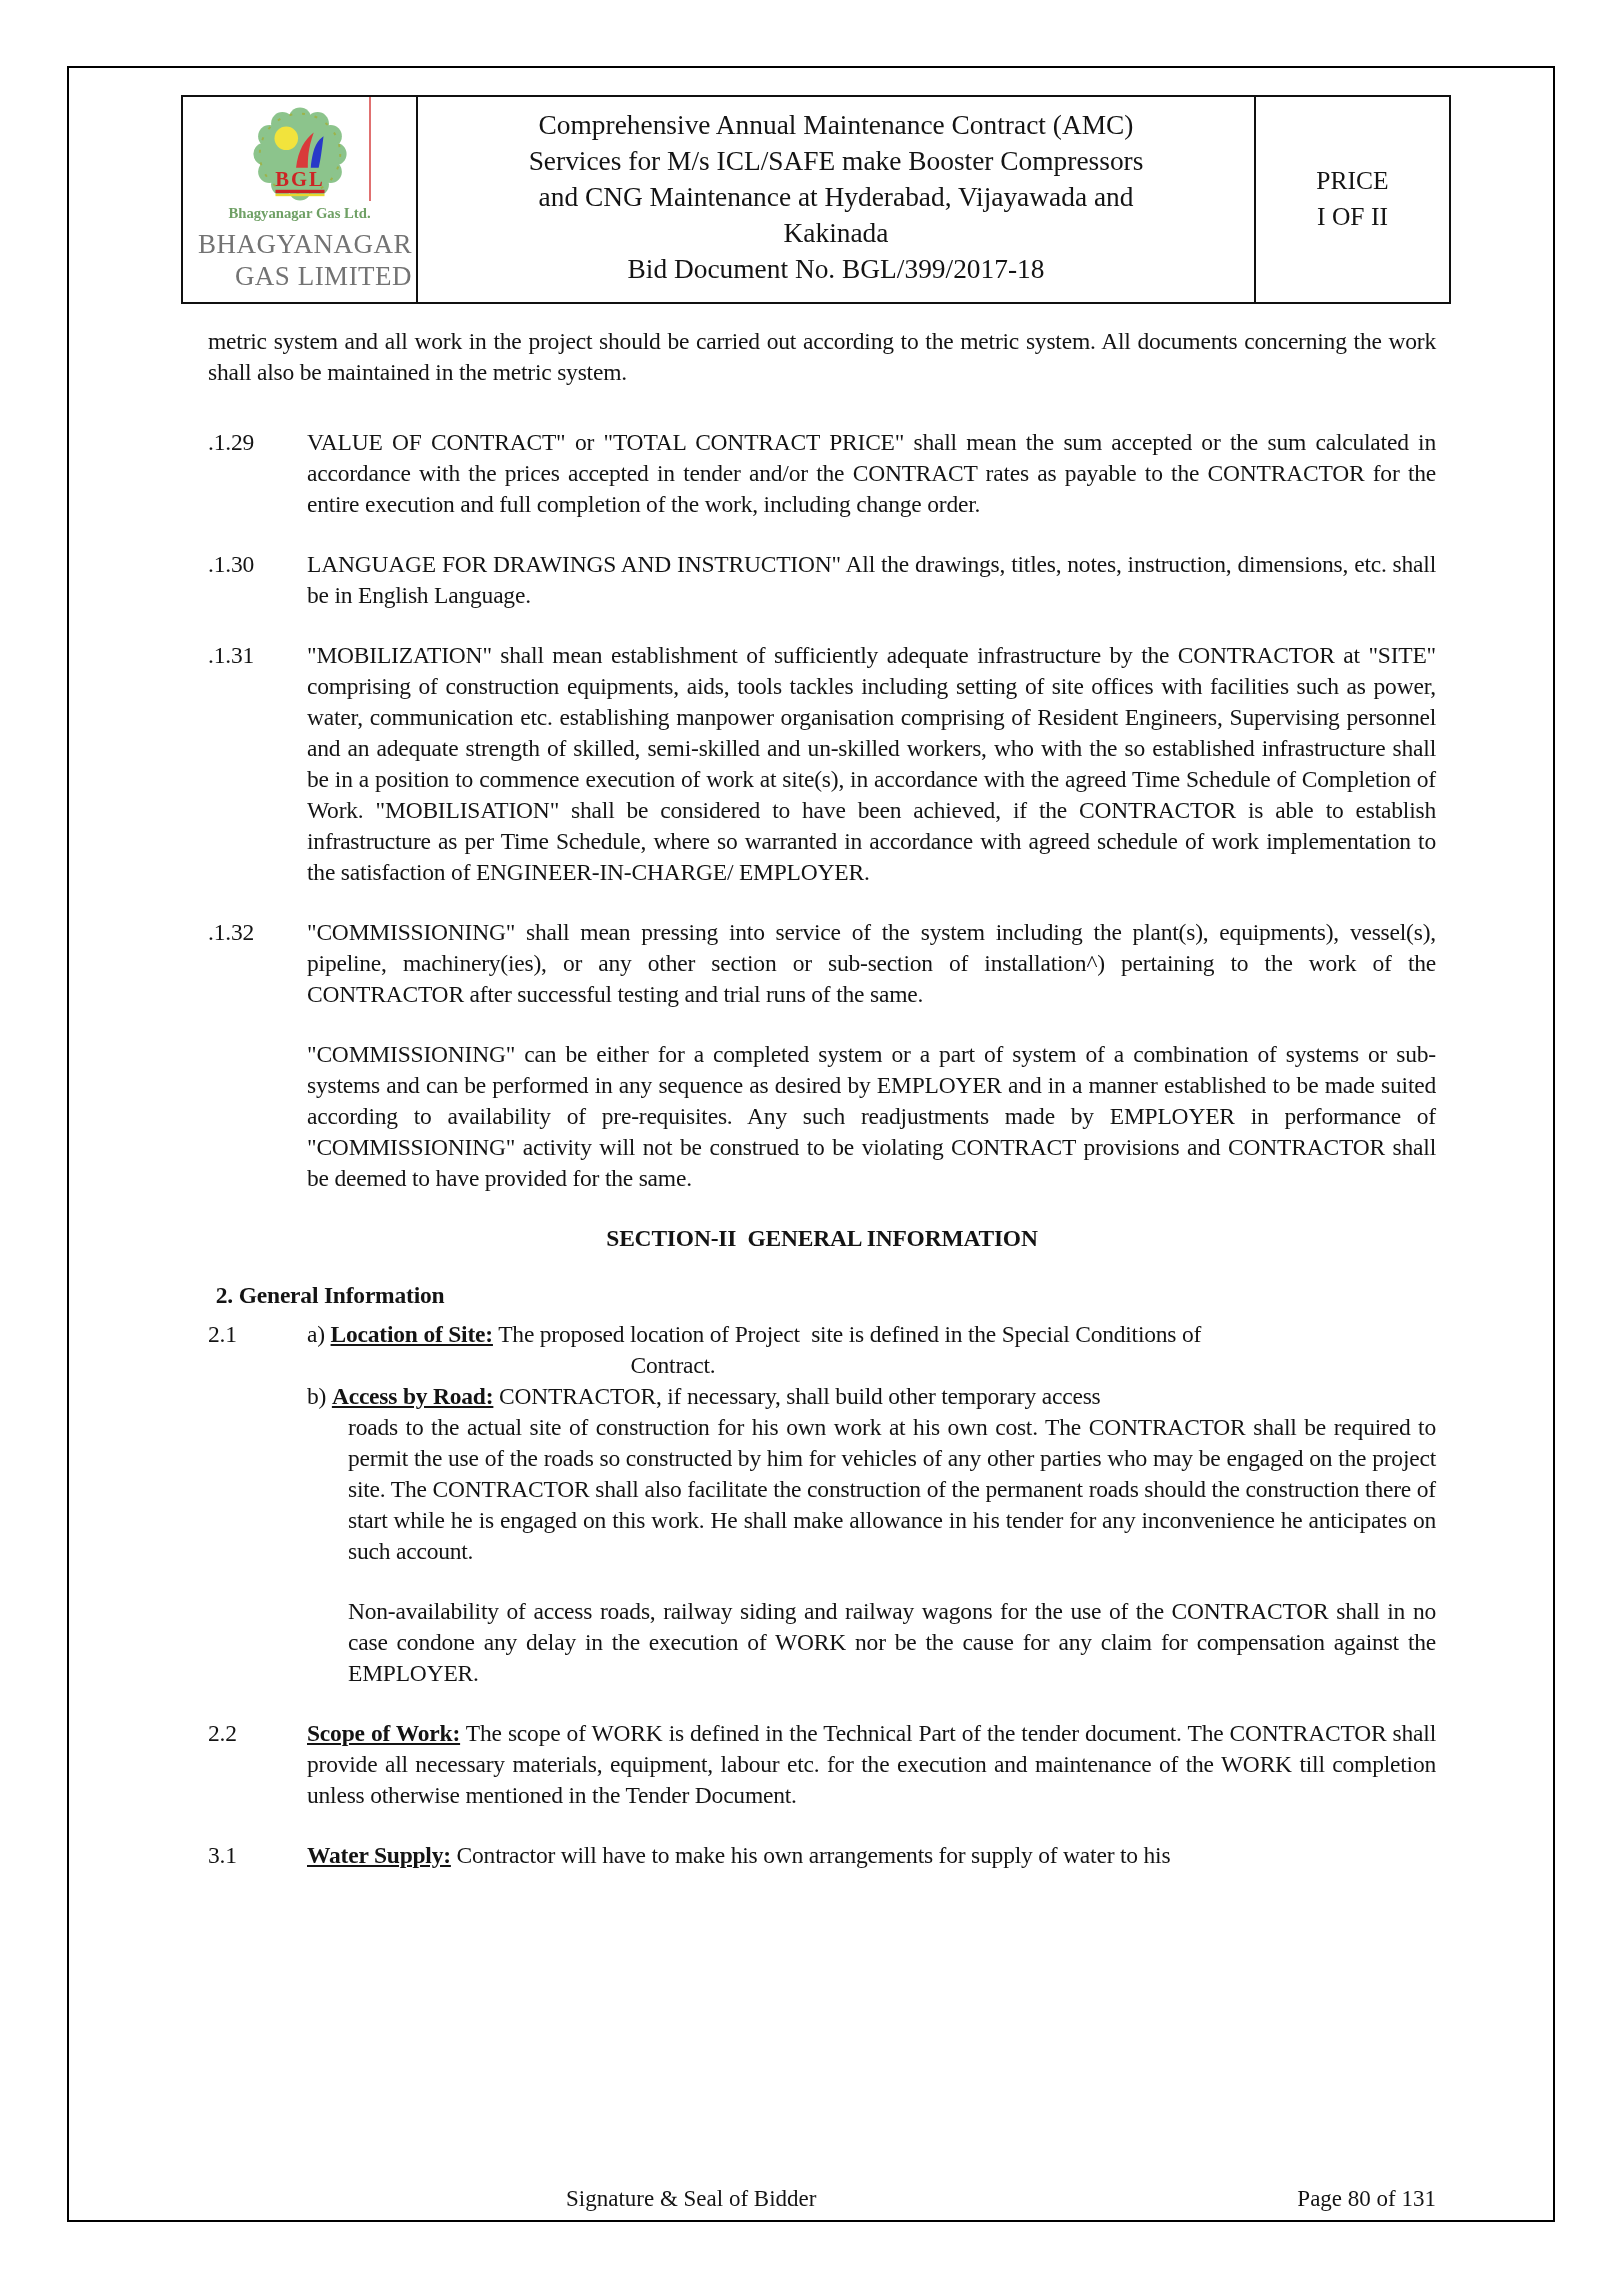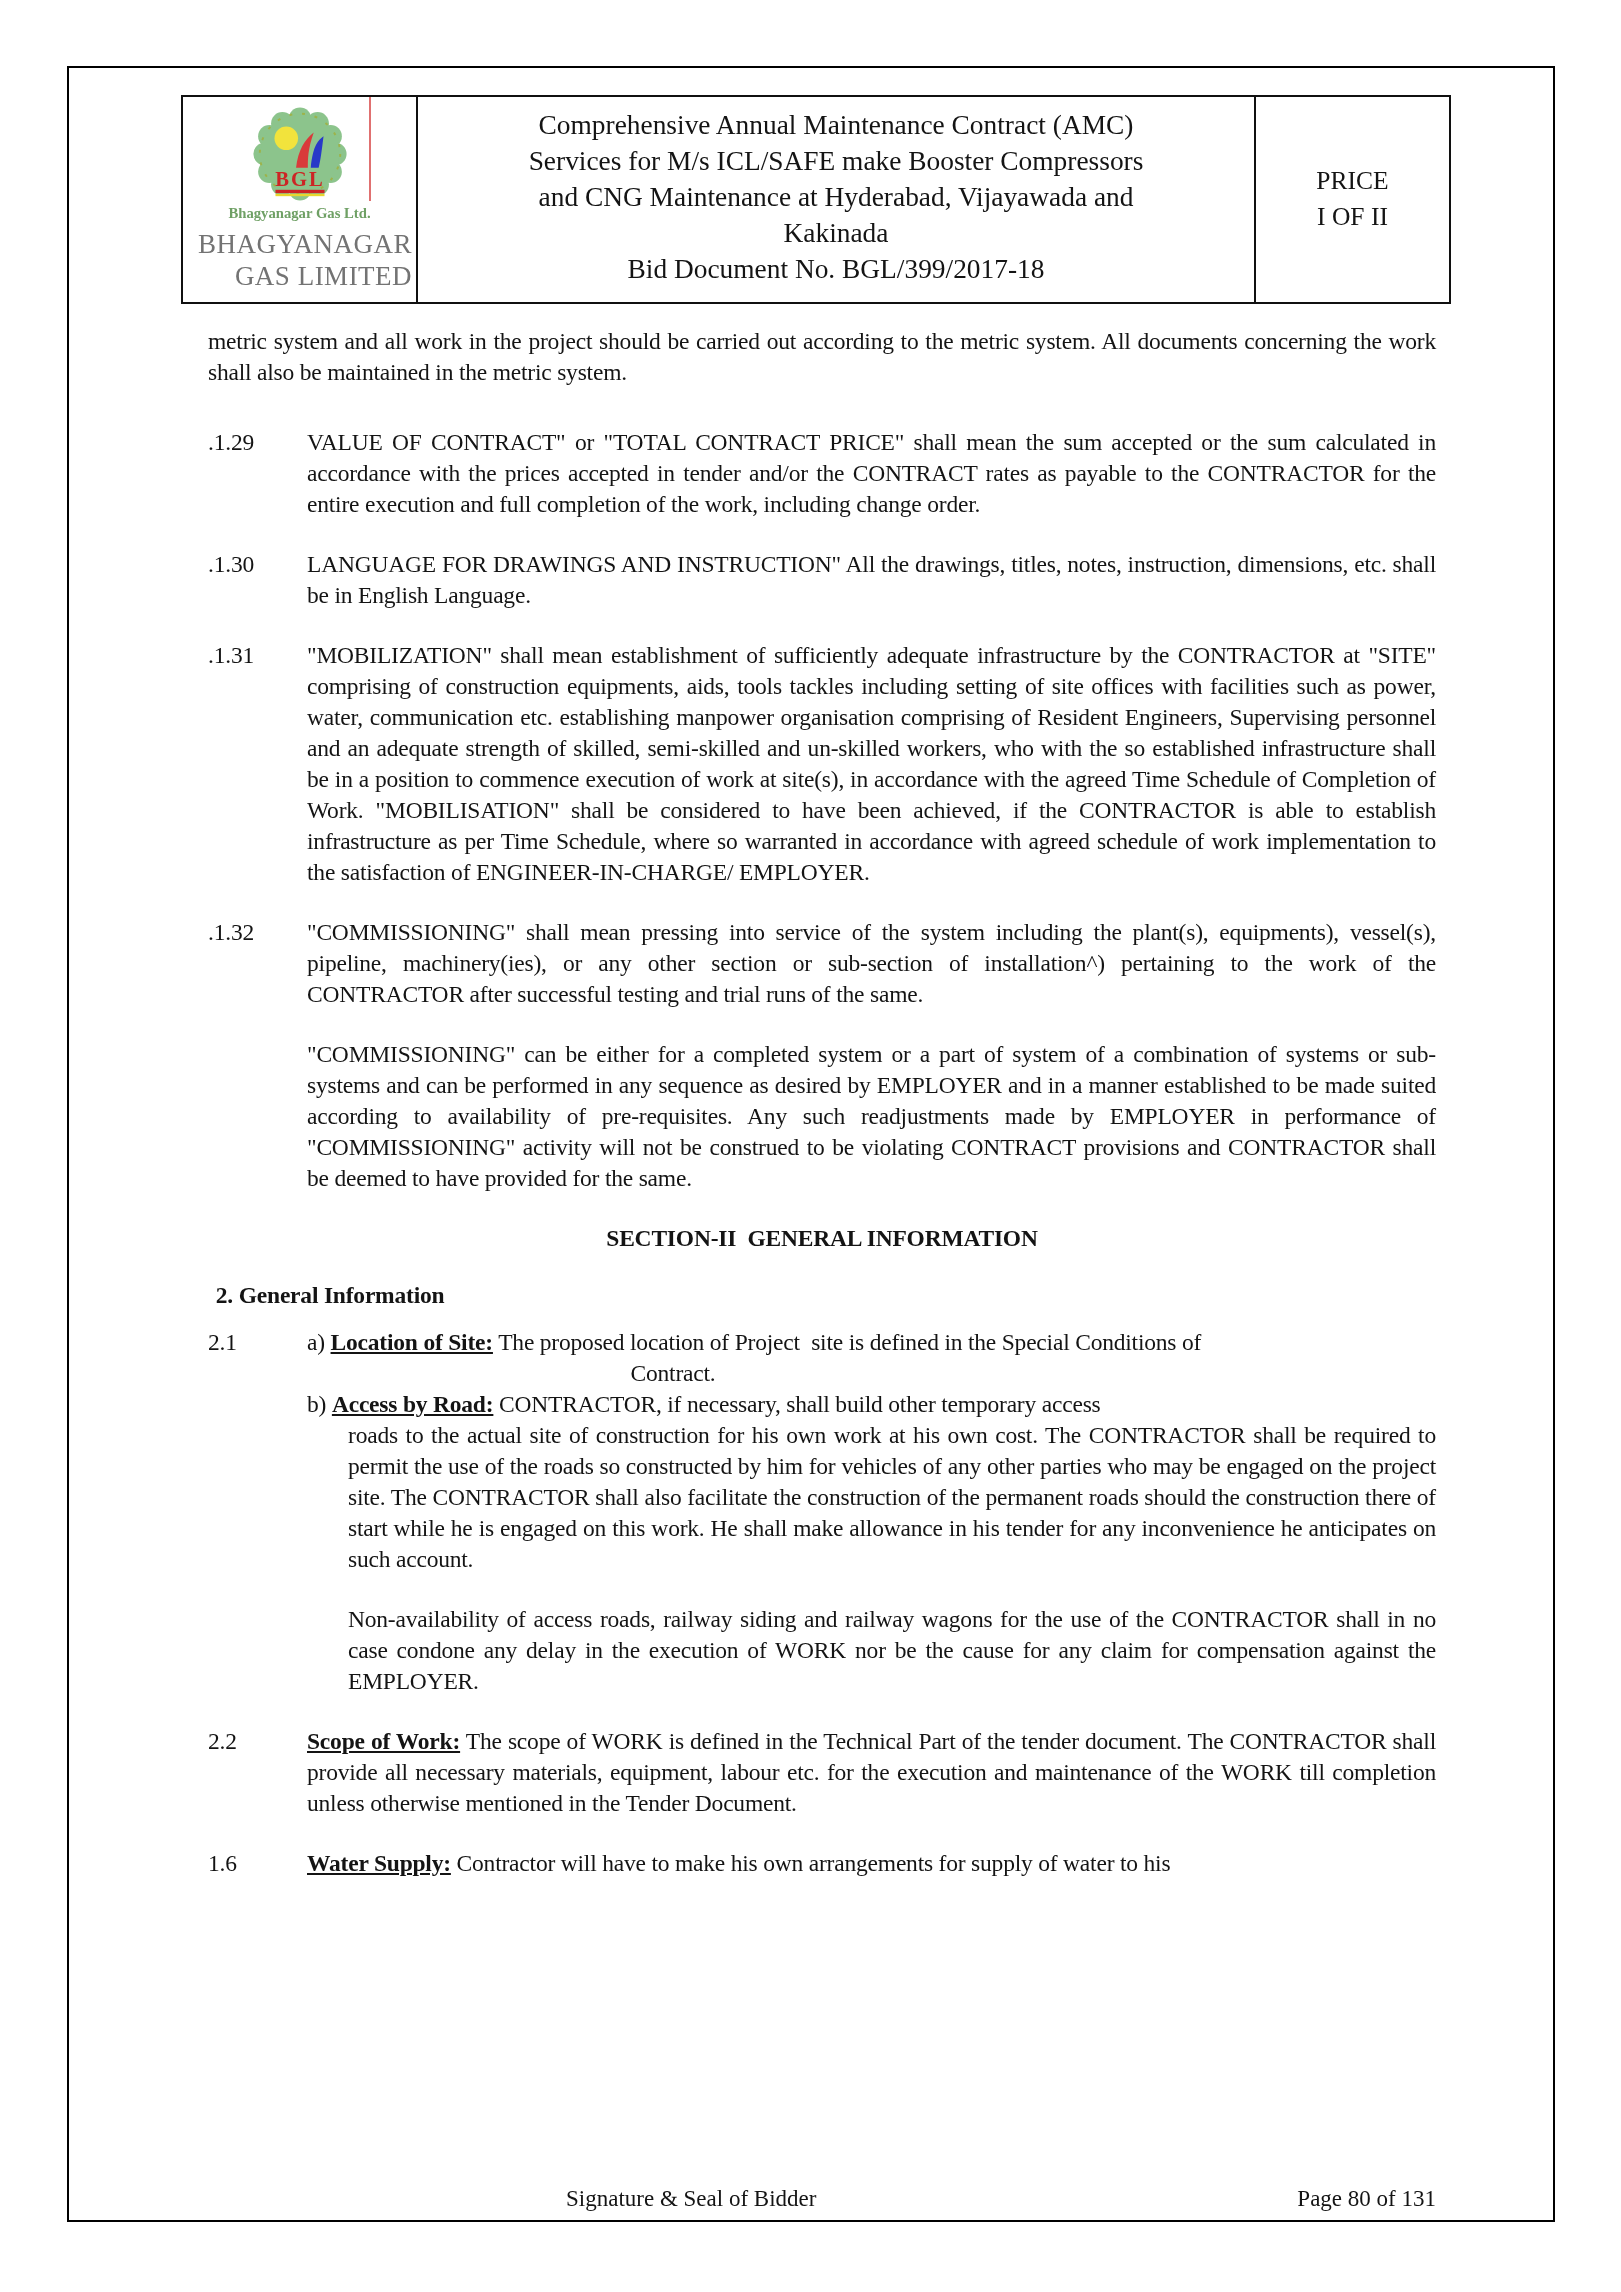--- a/index.html
+++ b/index.html
@@ -134,39 +134,39 @@
 
   <div class="clause">
     <div class="num"></div>
     <div class="ctext">"COMMISSIONING" can be either for a completed system or a part of system of a combination of systems or sub-systems and can be performed in any sequence as desired by EMPLOYER and in a manner established to be made suited according to availability of pre-requisites. Any such readjustments made by EMPLOYER in performance of "COMMISSIONING" activity will not be construed to be violating CONTRACT provisions and CONTRACTOR shall be deemed to have provided for the same.</div>
   </div>
 
   <div class="center-head">SECTION-II &nbsp;GENERAL INFORMATION</div>
 
   <div class="bold-head">2. General Information</div>
 
-  <div class="clause" style="margin-top:16px;">
+  <div class="clause" style="margin-top:8px;">
     <div class="num">2.1</div>
     <div class="ctext">
       <div><span>a)</span> <span class="bt">Location of Site:</span> <span>The proposed location of Project &nbsp;site is defined in the Special Conditions of</span></div>
       <div class="contract-line">Contract.</div>
       <div><span>b)</span> <span class="bt">Access by Road:</span> <span>CONTRACTOR, if necessary, shall build other temporary access</span></div>
       <div class="b-cont">roads to the actual site of construction for his own work at his own cost. The CONTRACTOR shall be required to permit the use of the roads so constructed by him for vehicles of any other parties who may be engaged on the project site. The CONTRACTOR shall also facilitate the construction of the permanent roads should the construction there of start while he is engaged on this work. He shall make allowance in his tender for any inconvenience he anticipates on such account.</div>
     </div>
   </div>
 
   <div class="nonavail">Non-availability of access roads, railway siding and railway wagons for the use of the CONTRACTOR shall in no case condone any delay in the execution of WORK nor be the cause for any claim for compensation against the EMPLOYER.</div>
 
   <div class="clause">
     <div class="num">2.2</div>
     <div class="ctext"><span class="bt">Scope of Work:</span> <span>The scope of WORK is defined in the Technical Part of the tender document. The CONTRACTOR shall provide all necessary materials, equipment, labour etc. for the execution and maintenance of the WORK till completion unless otherwise mentioned in the Tender Document.</span></div>
   </div>
 
   <div class="clause">
-    <div class="num">1.6</div>
+    <div class="num">3.1</div>
     <div class="ctext"><span class="bt">Water Supply:</span> <span>Contractor will have to make his own arrangements for supply of water to his</span></div>
   </div>
 
 </div>
 
 <div class="footer-sign">Signature &amp; Seal of Bidder</div>
 <div class="footer-page">
   <span>Page</span>
   <b>80</b>
   <span>of</span>

